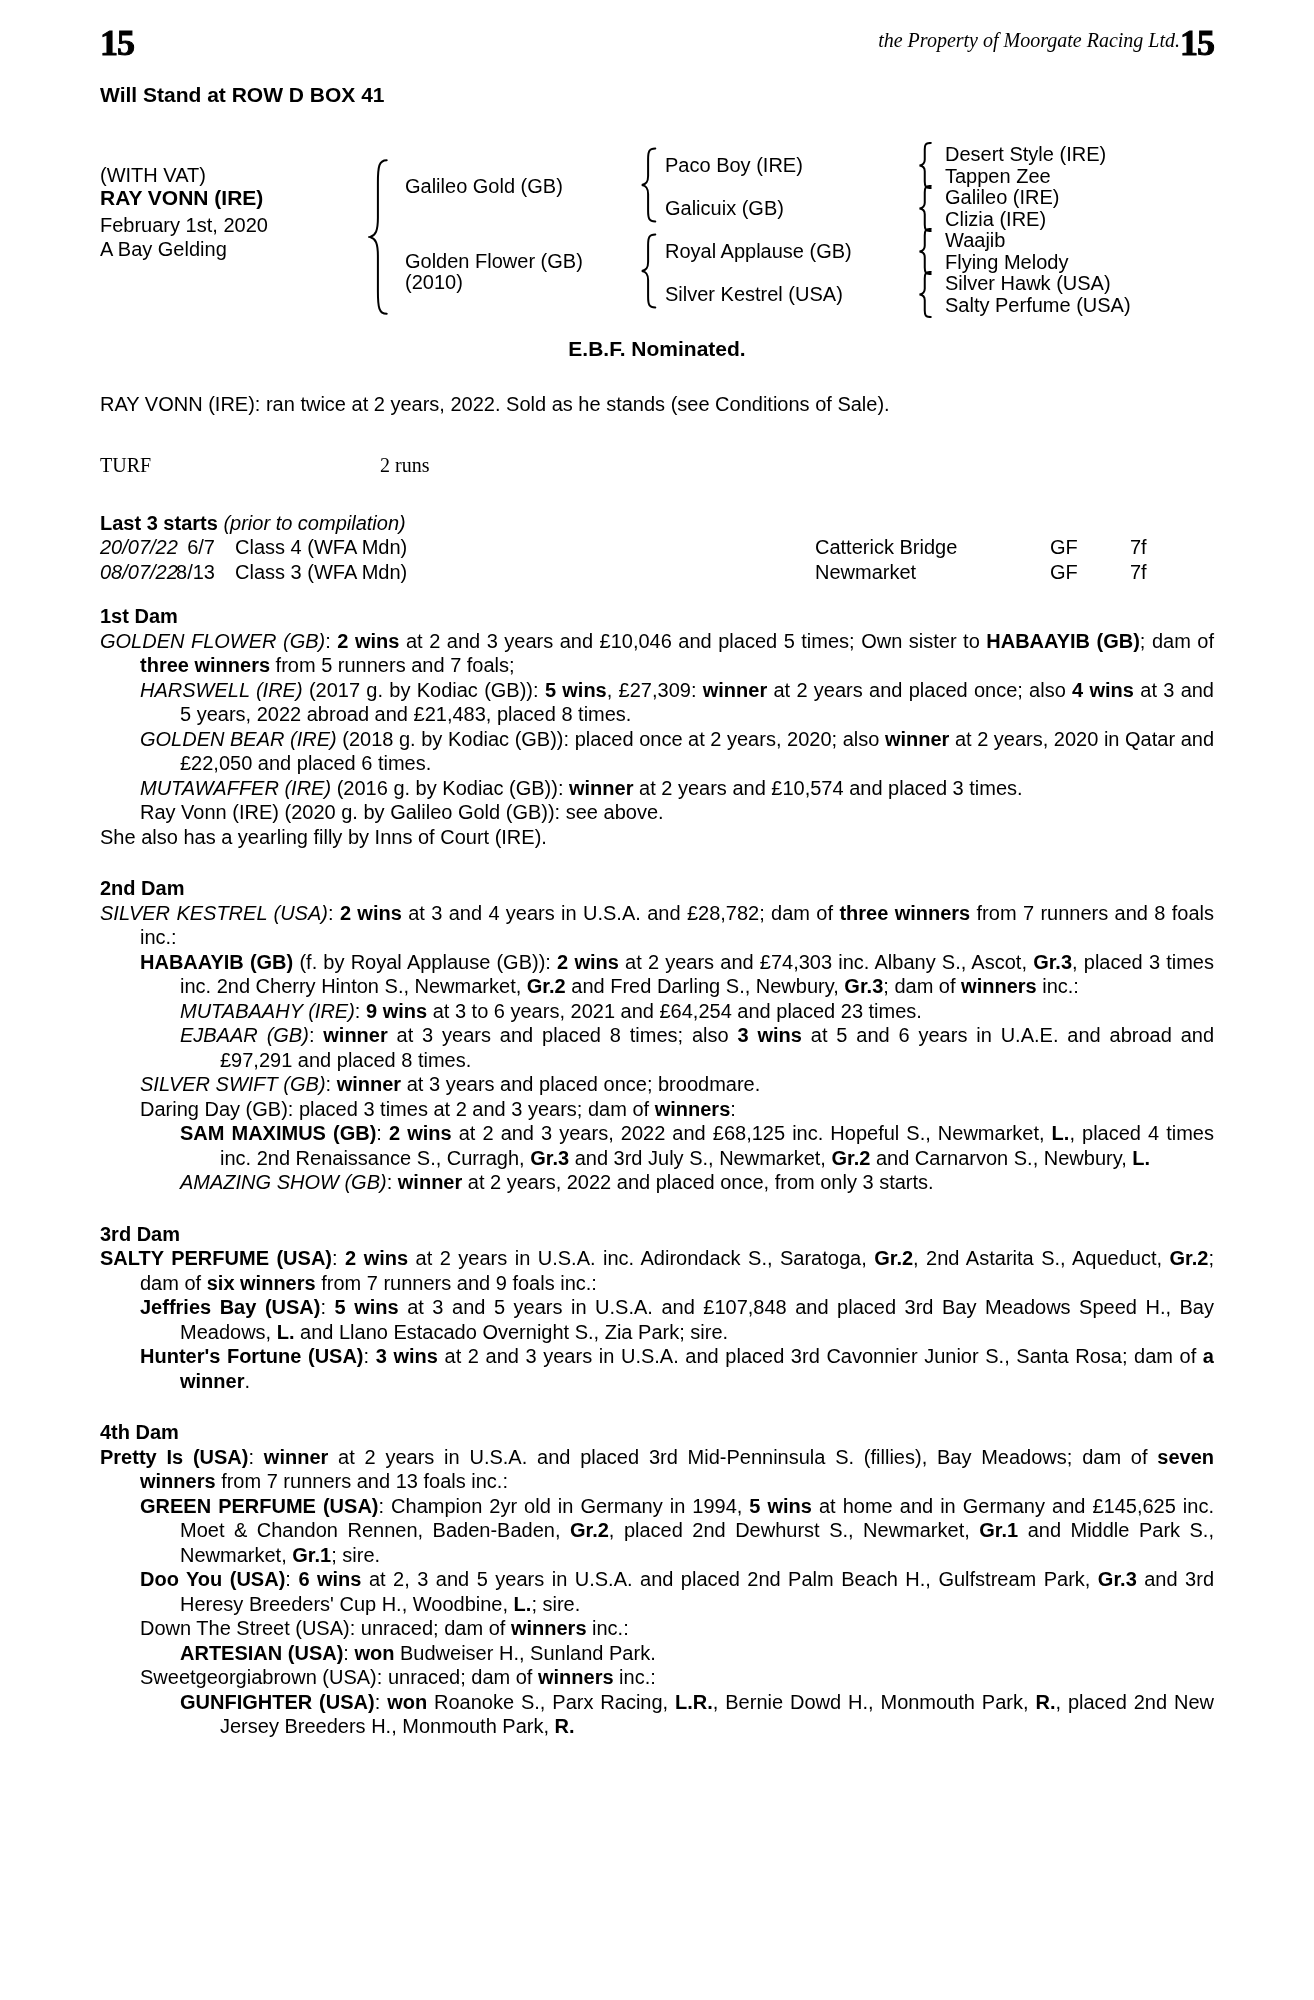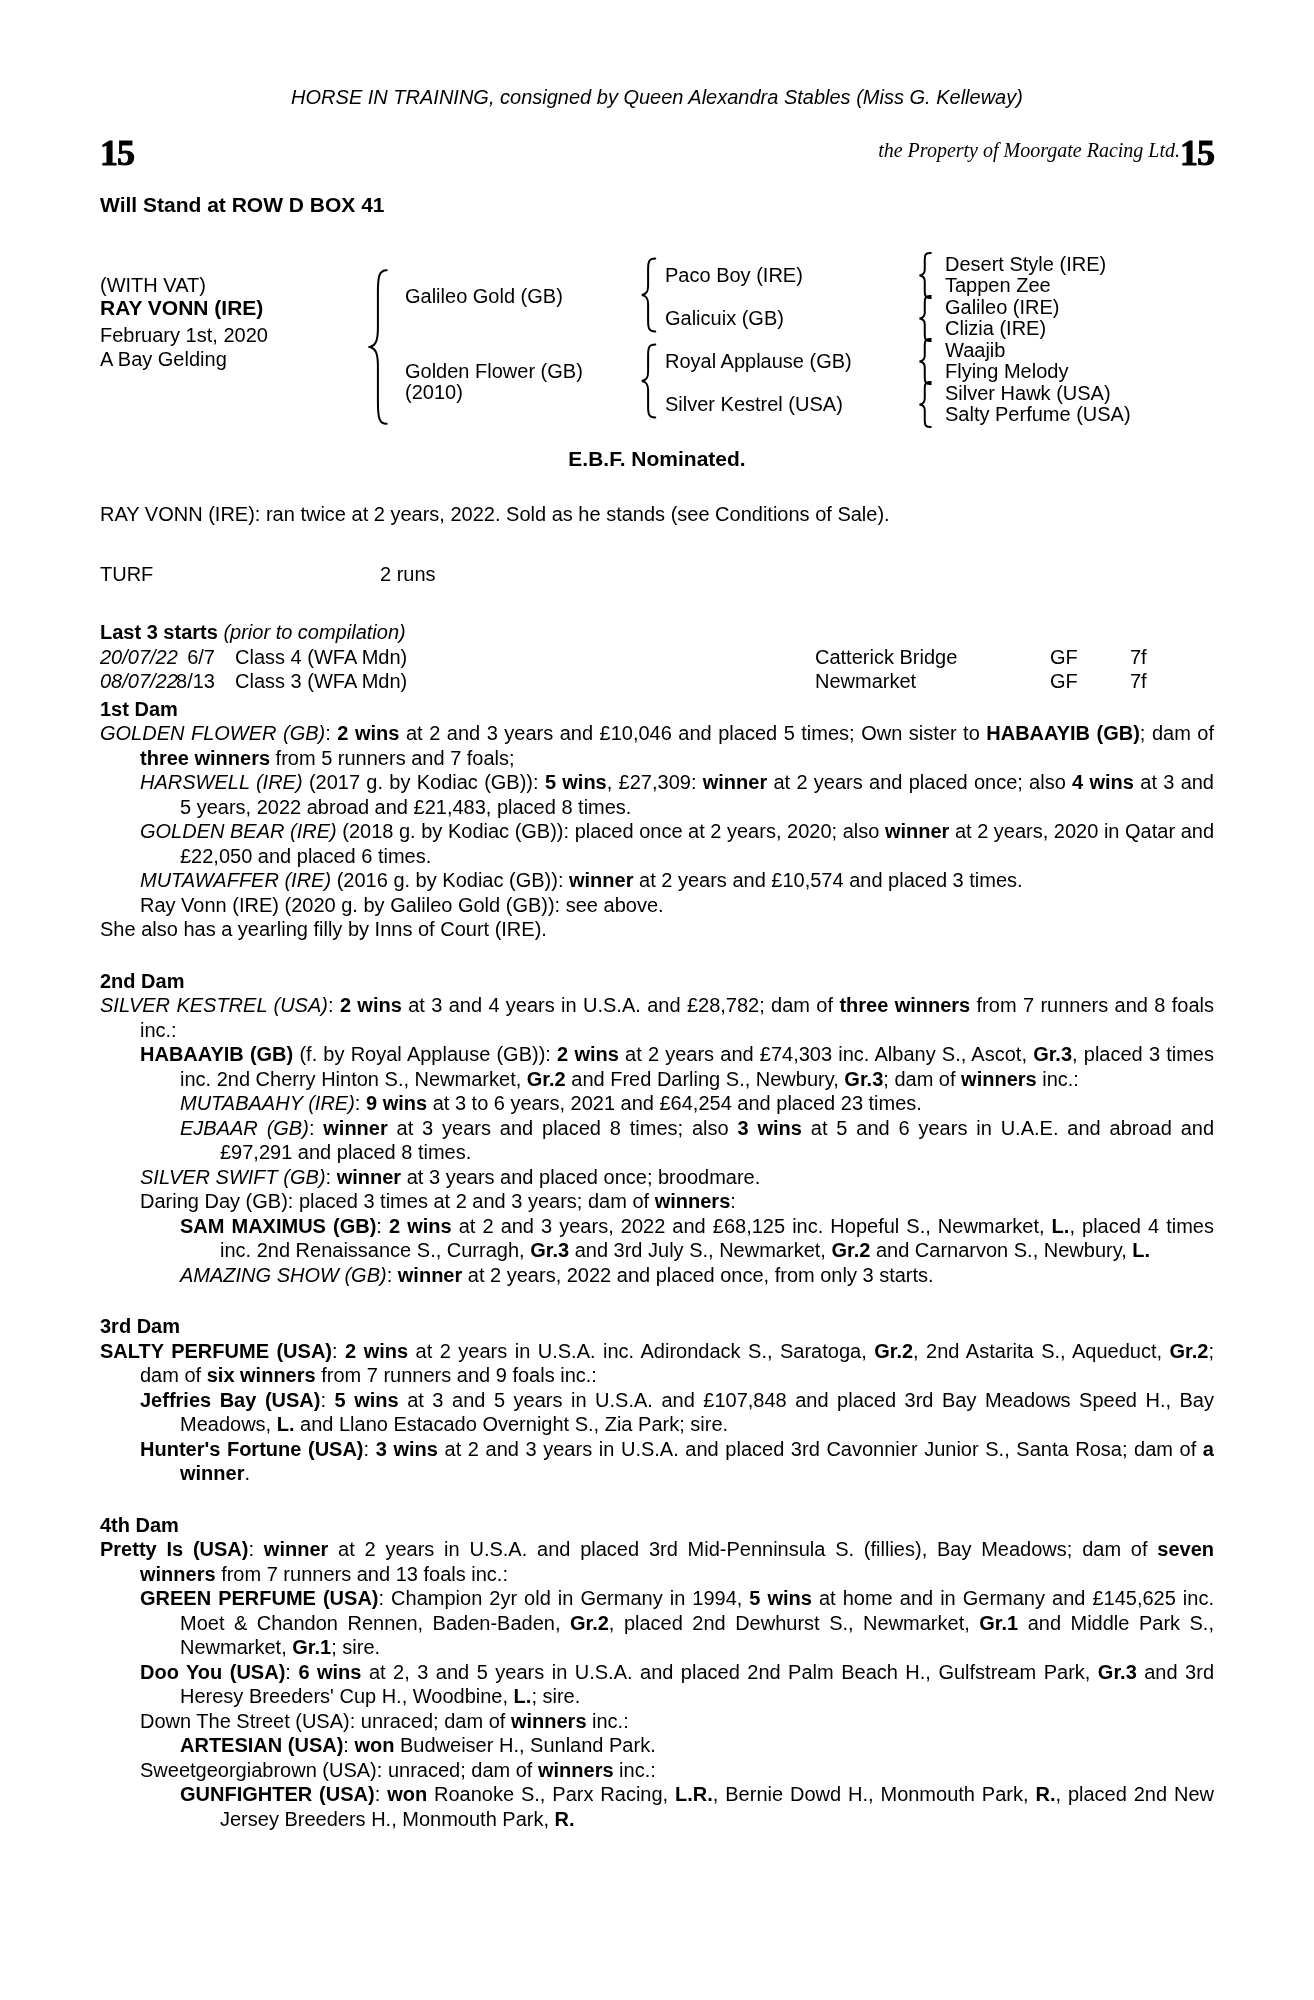--- a/index.html
+++ b/index.html
@@ -39,46 +39,45 @@
   .br-m1   { left:540px; top:40px;  width:18px; height:76px; }
   .br-m2   { left:540px; top:126px; width:18px; height:76px; }
   .br-s0   { left:818px; top:35px;  width:15px; height:47px; }
   .br-s1   { left:818px; top:78px;  width:15px; height:47px; }
   .br-s2   { left:818px; top:121px; width:15px; height:47px; }
   .br-s3   { left:818px; top:164px; width:15px; height:47px; }
 
   .ebf { text-align:center; font-weight:bold; font-size:21px; line-height:25px; }
   .summary { margin-top:31px; }
 
-  .turf-row { position:relative; height:24.5px; margin-top:36px; }
+  .turf-row { position:relative; height:24.5px; margin-top:36px;font-family:Liberation Serif, serif; }
   .turf-row span { position:absolute; white-space:nowrap; }
   .tr-surface { left:0; } .tr-runs { left:280px; }
 
   .last3 { margin-top:33.5px; }
   .race-row { position:relative; height:24.5px; }
   .rc { position:absolute; white-space:nowrap; }
   .rc-date { left:0;font-style:italic; } .rc-pos { left:50px; width:65px; text-align:right; }
   .rc-race { left:135px; } .rc-course { left:715px; }
   .rc-going { left:950px; } .rc-dist { left:1030px; }
 
   
   .section { margin-top:27px; }
-  .section.first { margin-top:3px; }
+  .section.first { margin-top:20px; }
   .sec-h { font-weight:bold; }
   .para { text-align:justify; }
   .ind0 { padding-left:40px;  text-indent:-40px; }
   .ind1 { padding-left:80px;  text-indent:-40px; }
   .ind2 { padding-left:120px; text-indent:-40px; }
 </style>
 </head>
 <body>
 
 <div class="page">
 
-  <div class="consign">HORSE IN TRAINING, consigned by Queen Alexandra Stables (Miss G. Kelleway)</div>
 
   <div class="hdr-row">
     <div class="lot">15</div>
     <div class="prop">the Property of Moorgate Racing Ltd.</div>
     <div class="lot">15</div>
   </div>
 
   <div class="stand">Will Stand at ROW D BOX 41</div>
 
   <div class="ped-wrap">

